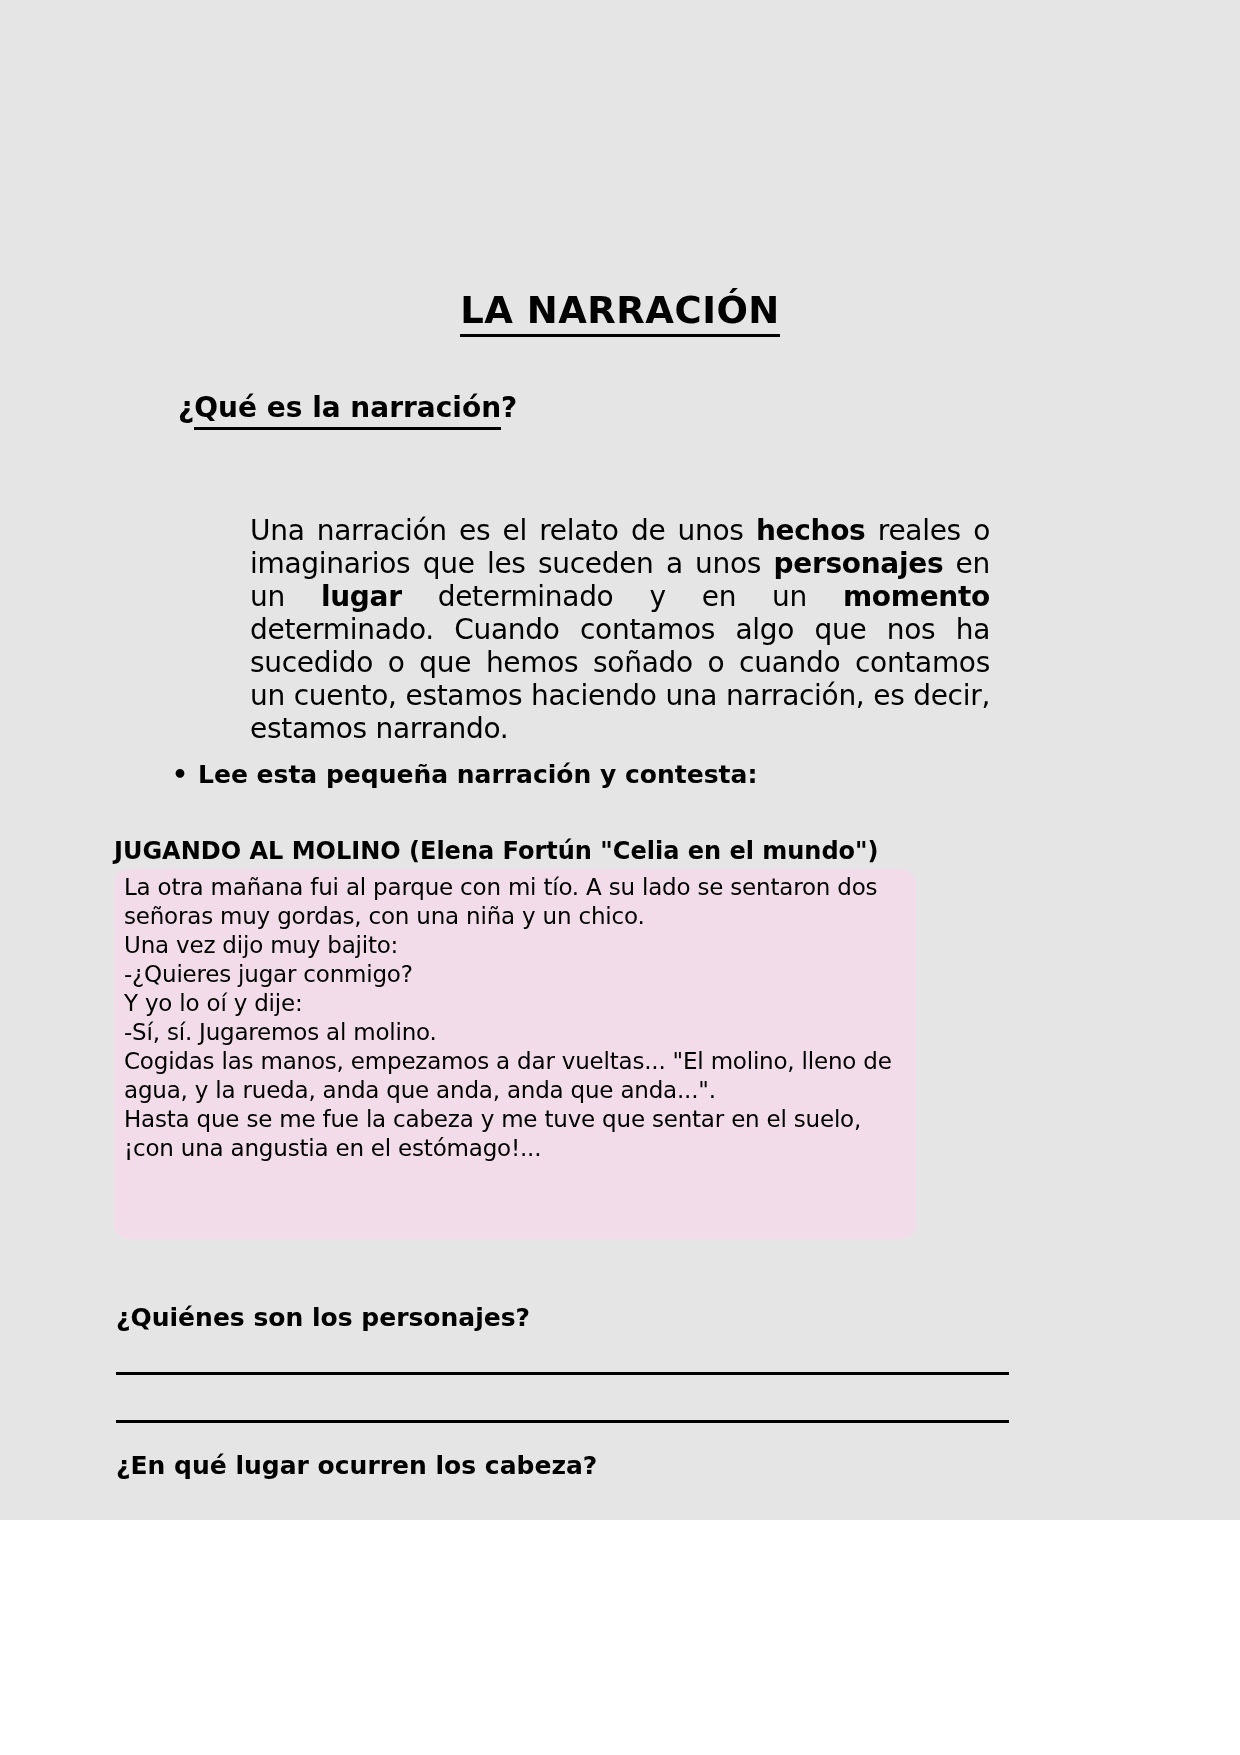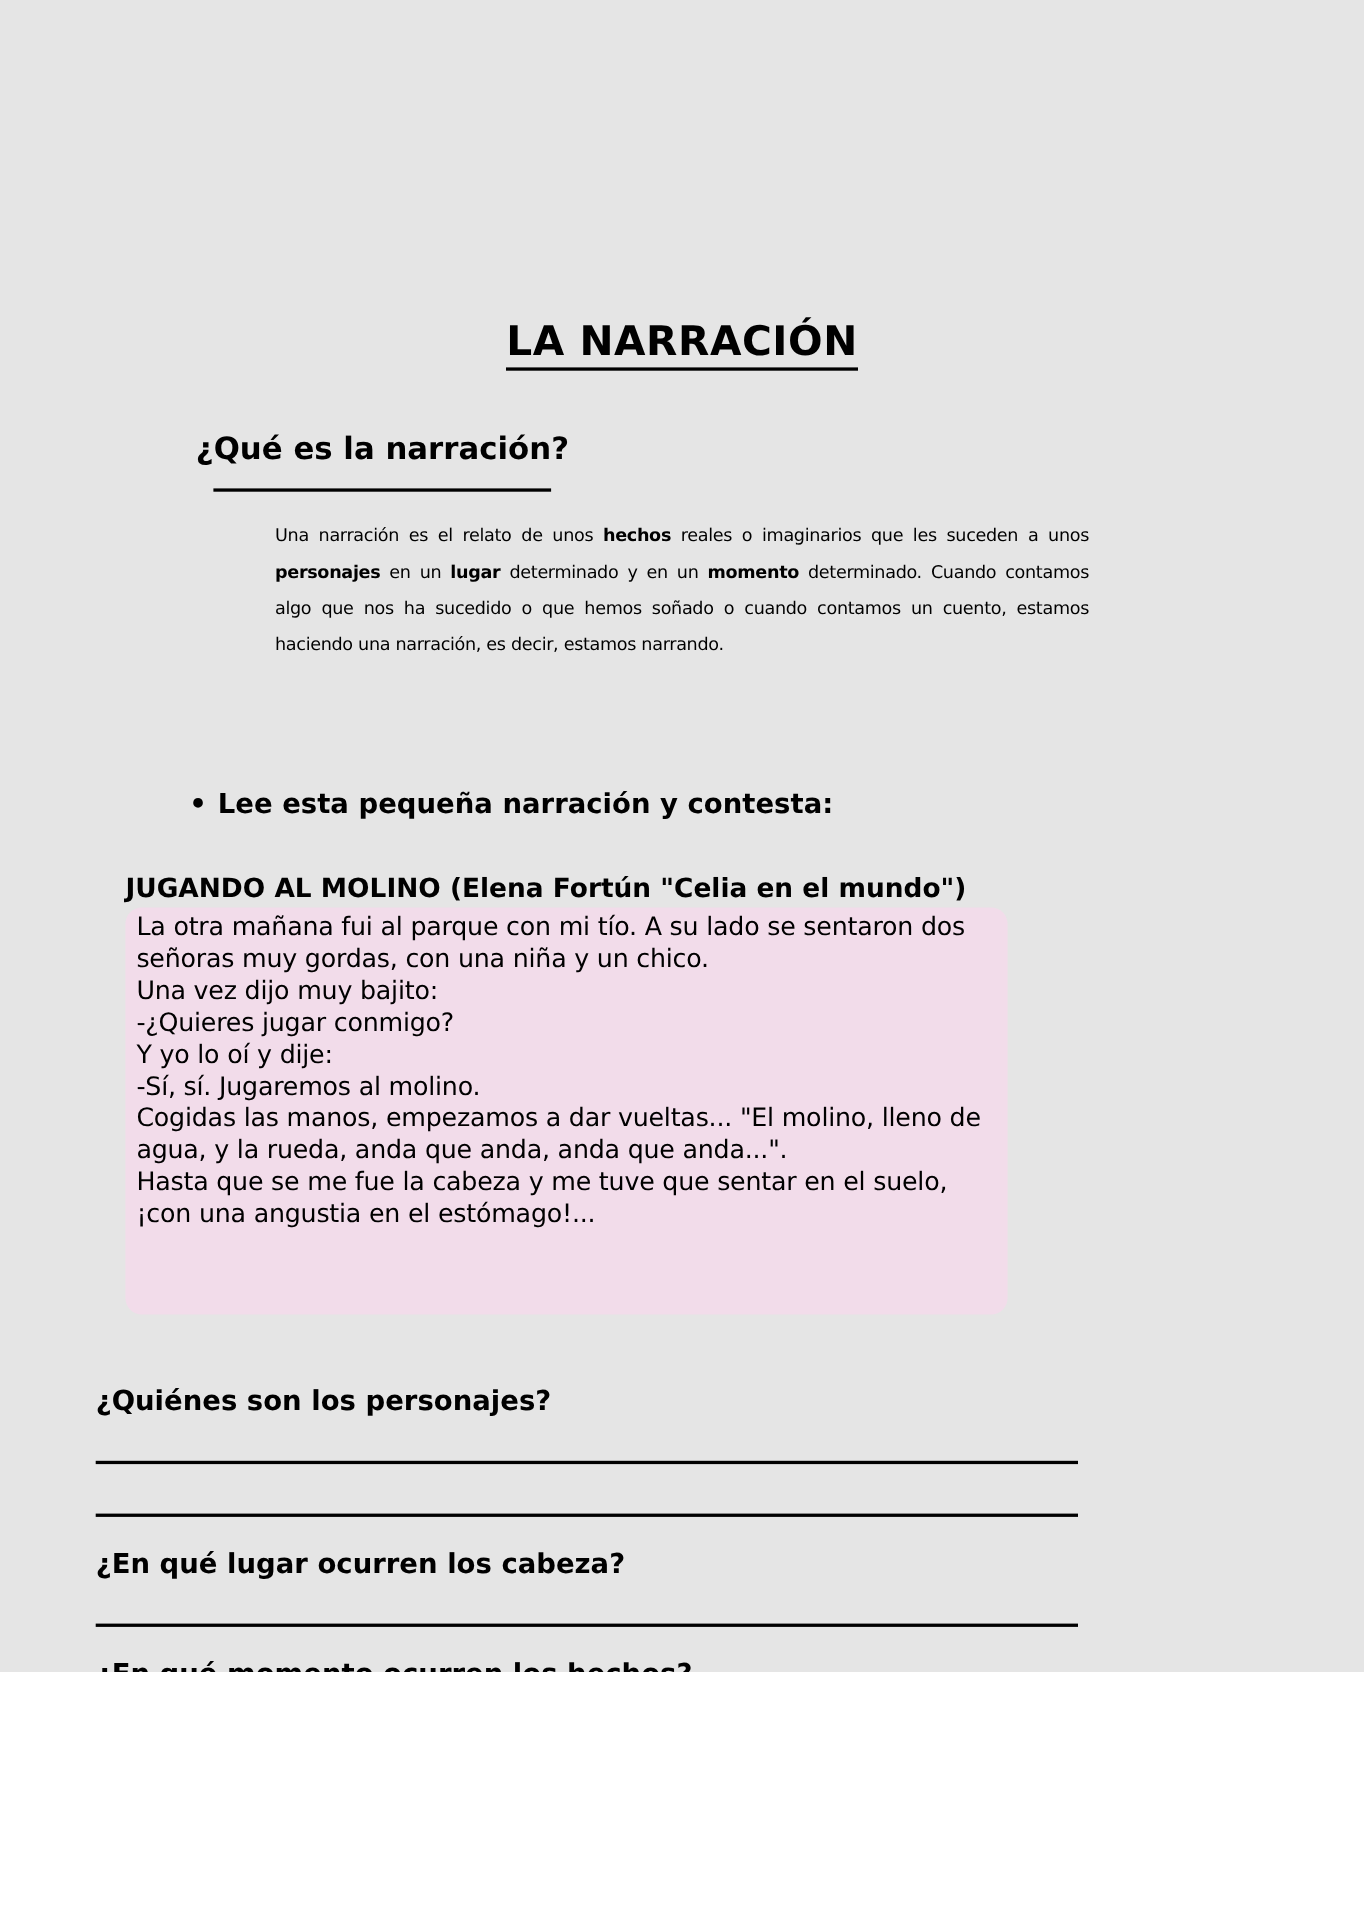--- a/index.html
+++ b/index.html
@@ -31,27 +31,27 @@
     padding-bottom: 2px;
   }
   .subtitle {
     margin: 58px 0 0 178px;
     font-size: 28px;
     font-weight: bold;
     line-height: 36px;
   }
   .subtitle .u {
     border-bottom: 3px solid #000;
-    padding-bottom: 20px;
+    padding-bottom: 3px;
   }
   .intro {
-    margin: 44px 0 0 250px;
+    margin: 88px 0 0 250px;
     width: 740px;
     height: 198px;
-    font-size: 16px;
+    font-size: 28px;
     line-height: 33px;
     letter-spacing: -0.3px;
     text-align: justify;
   }
   .intro .b { font-weight: bold; }
   .bullet-row {
     margin: 46px 0 0 172px;
     font-size: 25px;
     font-weight: bold;
     line-height: 33px;
@@ -79,21 +79,21 @@
     width: 802px;
     min-height: 370px;
     border-radius: 15px;
   }
   .story-line {
     font-size: 23px;
     line-height: 29px;
     letter-spacing: -0.2px;
   }
   .questions {
-    margin-left: 87px;
+    margin-left: 116px;
     width: 893px;
   }
   .question {
     margin-top: 26px;
     font-size: 25px;
     font-weight: bold;
     line-height: 33px;
   }
   .question:first-child {
     margin-top: 62px;

